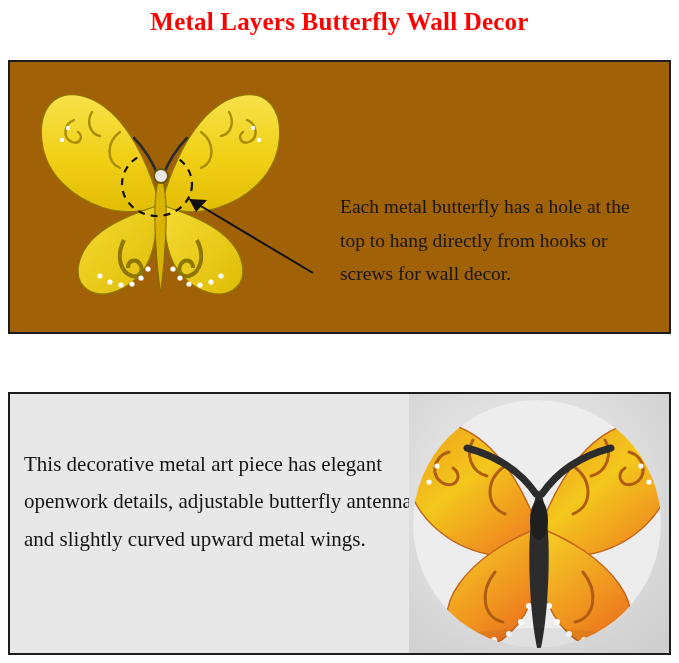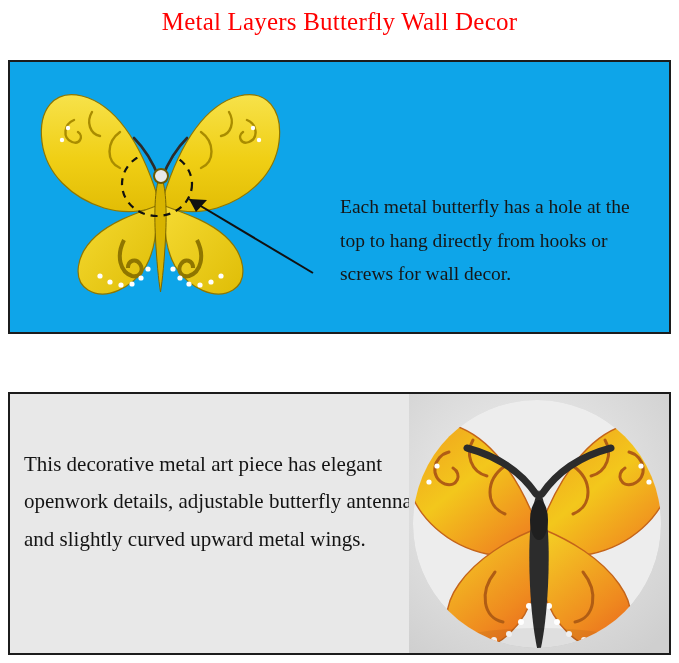--- a/index.html
+++ b/index.html
@@ -14,36 +14,36 @@
     overflow: hidden;
     position: relative;
   }
 
   
   .title {
     width: 100%;
     text-align: center;
     color: #ff0000;
     font-family: "Liberation Serif", serif;
-    font-weight: normal;
+    font-weight: bold;
     font-size: 25px;
     letter-spacing: 0.2px;
     margin-top: 8px;
     margin-bottom: 6px;
     line-height: 1.1;
   }
 
   
   .panel {
     position: absolute;
     left: 8px;
     width: 663px;
     box-sizing: border-box;
     border: 2px solid #1c1c1c;
-    background: #0ea5e9;
+    background: #a16207;
     overflow: hidden;
   }
   #panel-top {
     top: 60px;
     height: 274px;
   }
   #panel-bottom {
     top: 392px;
     height: 263px;
     background: #e8e8e8;

